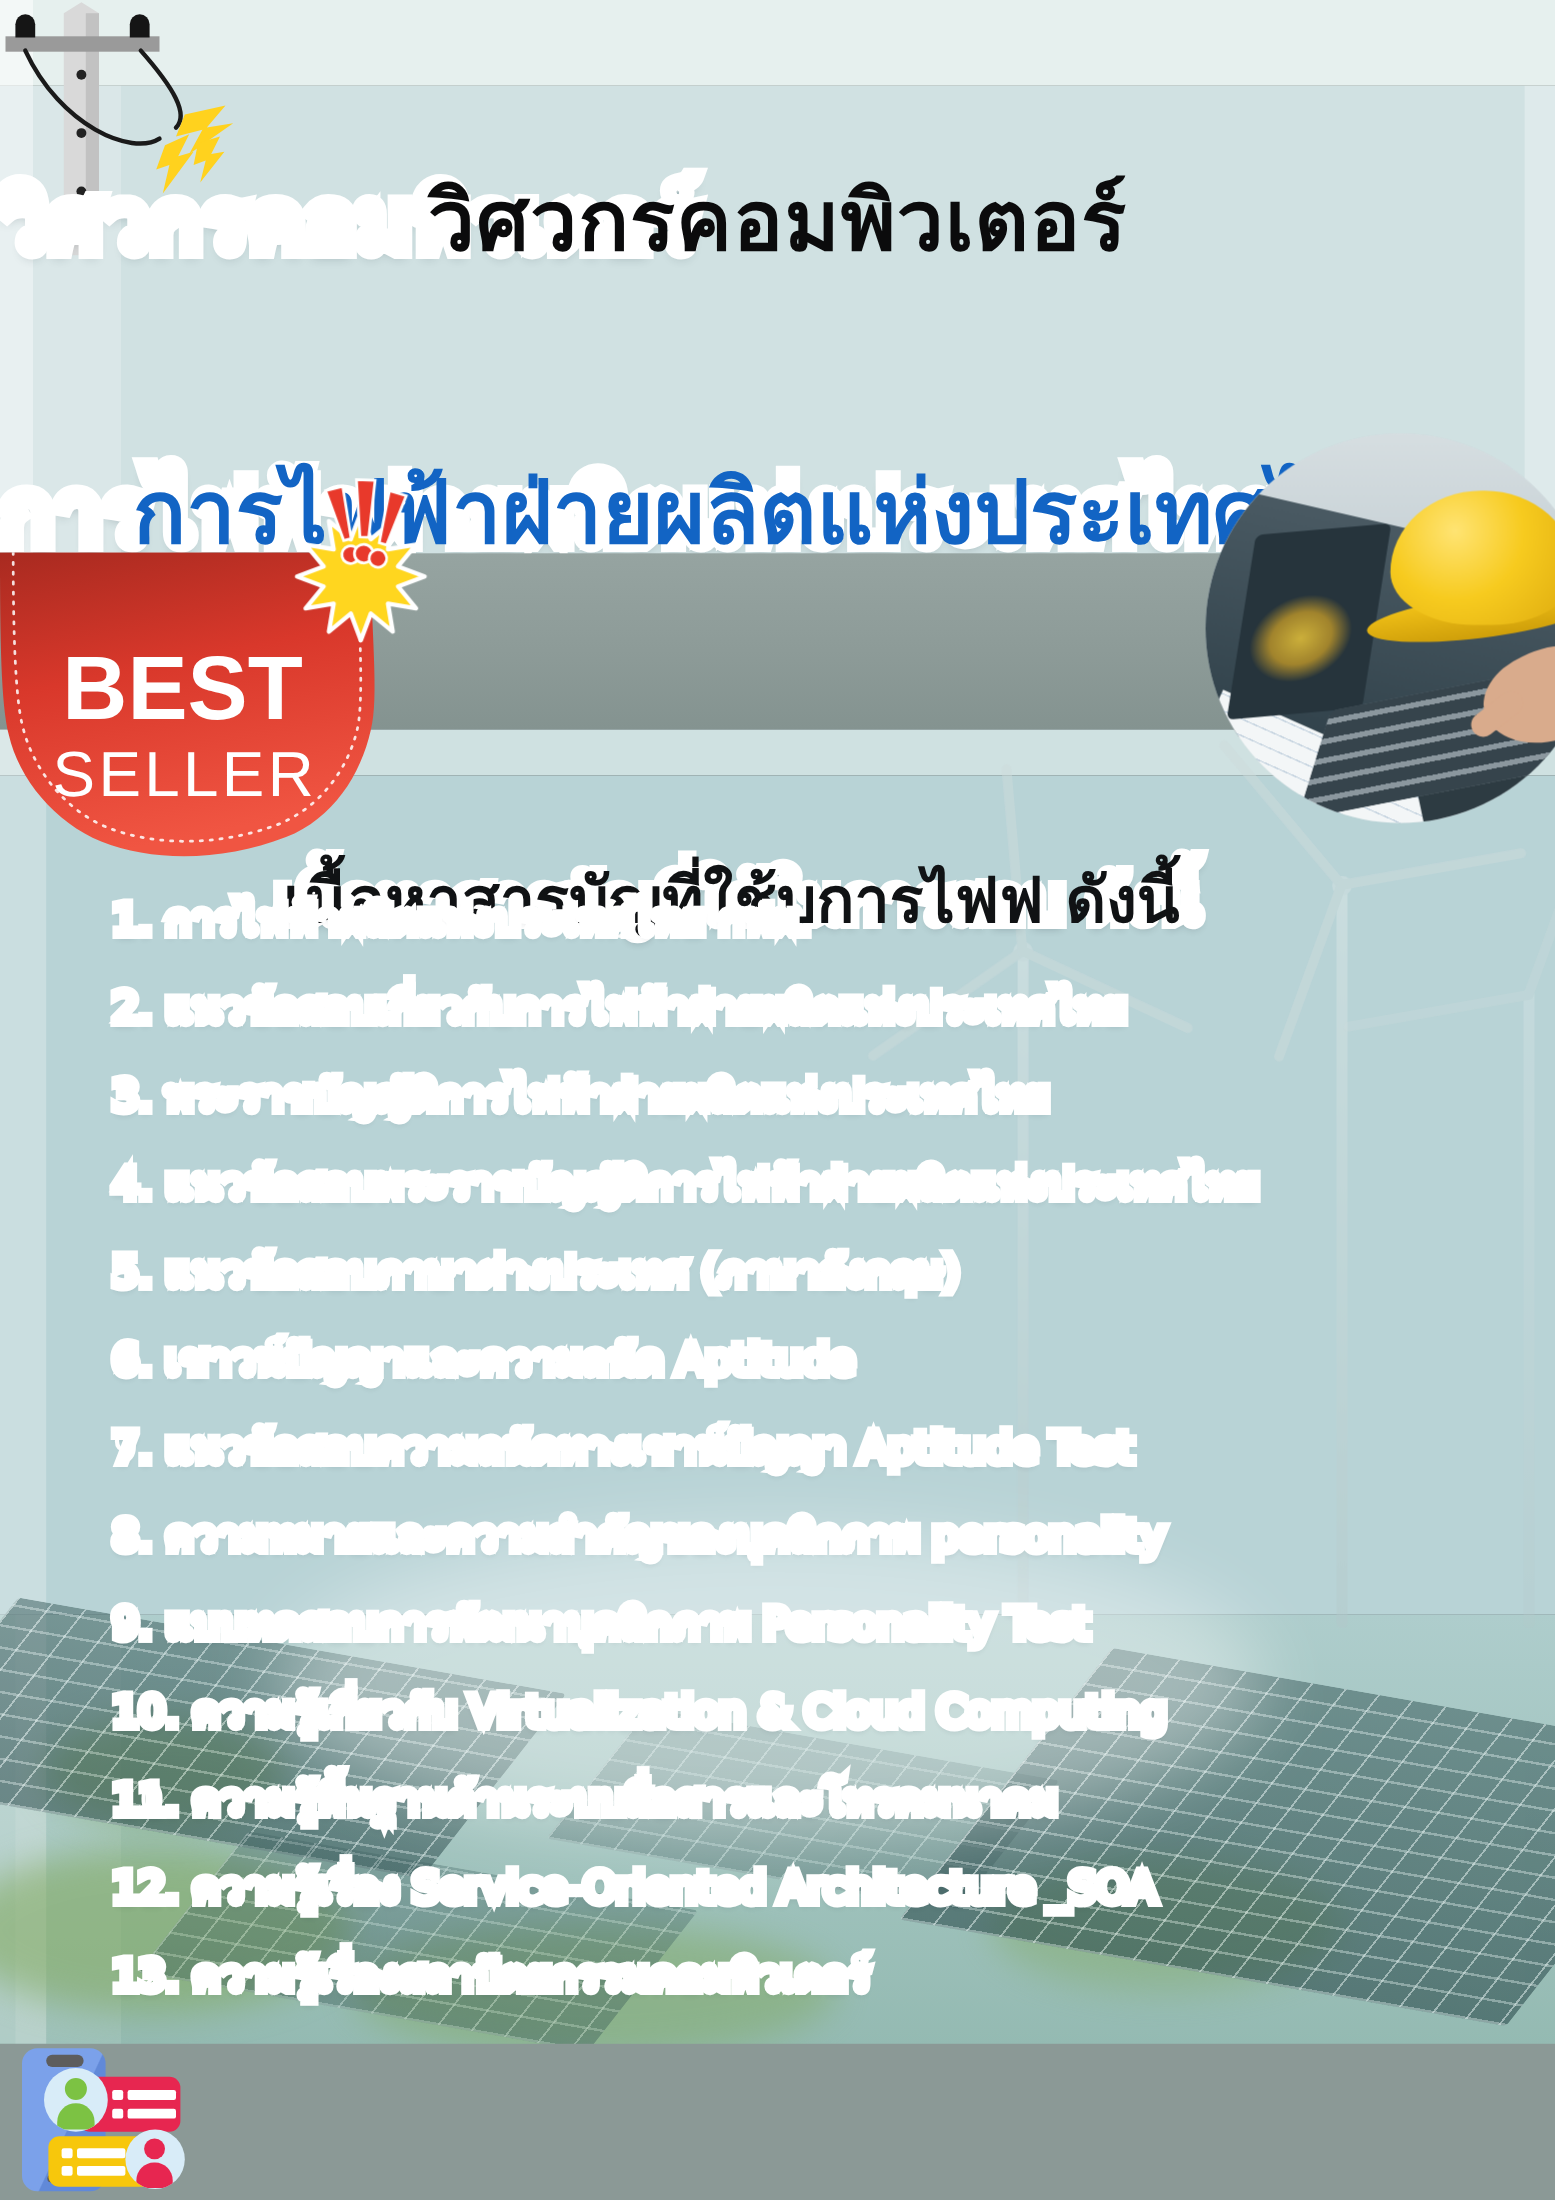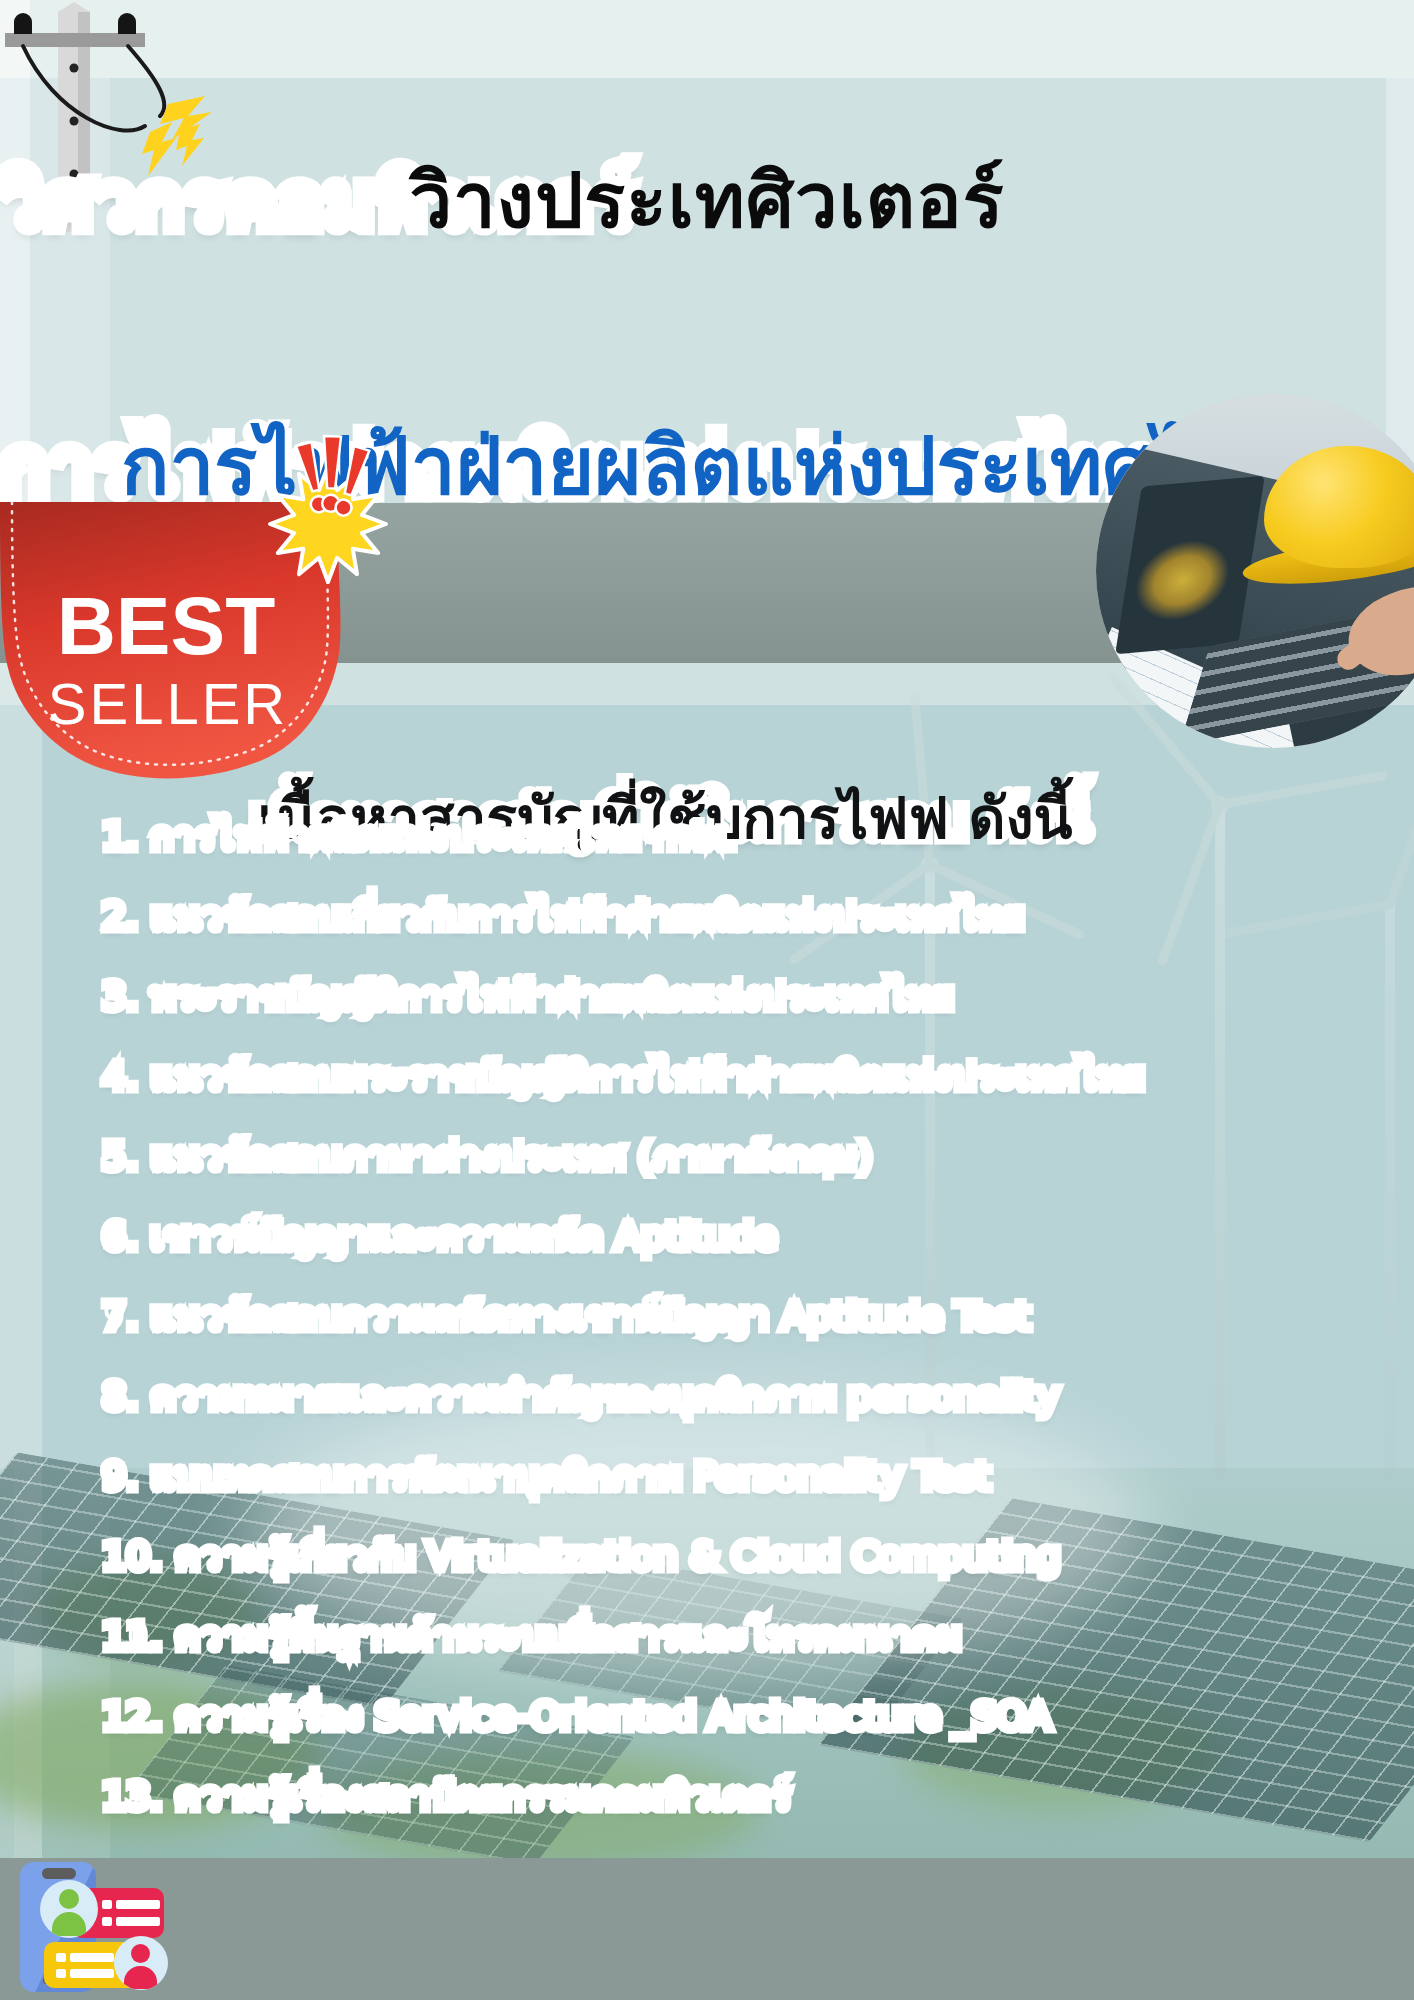--- a/index.html
+++ b/index.html
@@ -170,21 +170,21 @@
     <circle cx="74" cy="68" r="4.5" fill="#222"></circle>
     <circle cx="74" cy="121" r="4.5" fill="#222"></circle>
     <circle cx="74" cy="174" r="4.5" fill="#222"></circle>
     <path d="M23,46 C55,115 120,142 145,126" fill="none" stroke="#1a1a1a" stroke-width="4" stroke-linecap="round"></path>
     <path d="M128,46 C158,80 172,104 160,116" fill="none" stroke="#1a1a1a" stroke-width="4" stroke-linecap="round"></path>
     <polygon points="168,104 205,96 188,116 212,112 172,140 184,118 160,124" fill="#ffd21e"></polygon>
     <polygon points="150,132 172,122 162,142 176,138 148,176 154,150 142,154" fill="#ffd21e"></polygon>
     <polygon points="180,130 200,124 192,140 204,138 182,166 187,146 176,150" fill="#ffd21e"></polygon>
   </svg>
 
-  <div class="abs st title" data-text="วิศวกรคอมพิวเตอร์">วิางประเทศิวเตอร์</div>
+  <div class="abs st title" data-text="วิศวกรคอมพิวเตอร์">วิศวกรคอมพิวเตอร์</div>
   <div class="abs st subtitle" data-text="การไฟฟ้าฝ่ายผลิตแห่งประเทศไทย">การไฟฟ้าฝ่ายผลิตแห่งประเทศไทย</div>
 
   <div class="abs banner"></div>
   <div class="abs st banner-text" data-text="เนื้อหาสารบัญที่ใช้ในการสอบ ดังนี้">เนื้อหาสารบัญที่ใช้บการไฟฟ ดังนี้</div>
 
   <div class="abs photo-circle">
     <div class="ph-wall"></div>
     <div class="ph-desk"></div>
     <div class="ph-paper1"></div>
     <div class="ph-paper2"></div>

